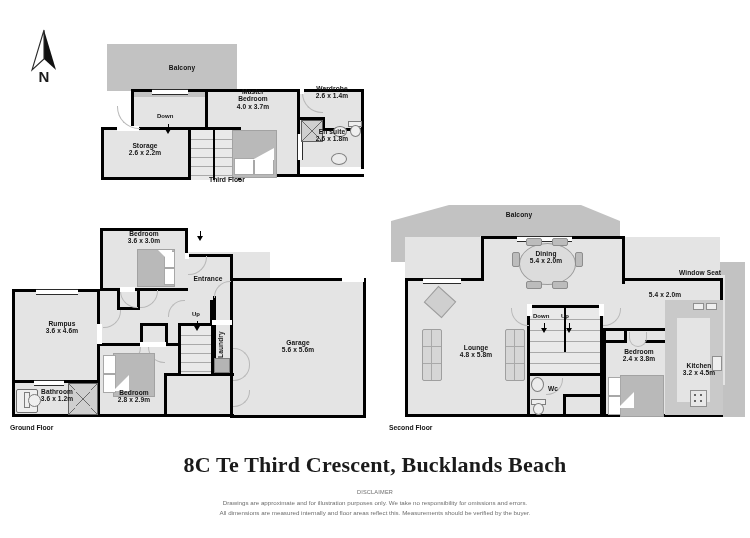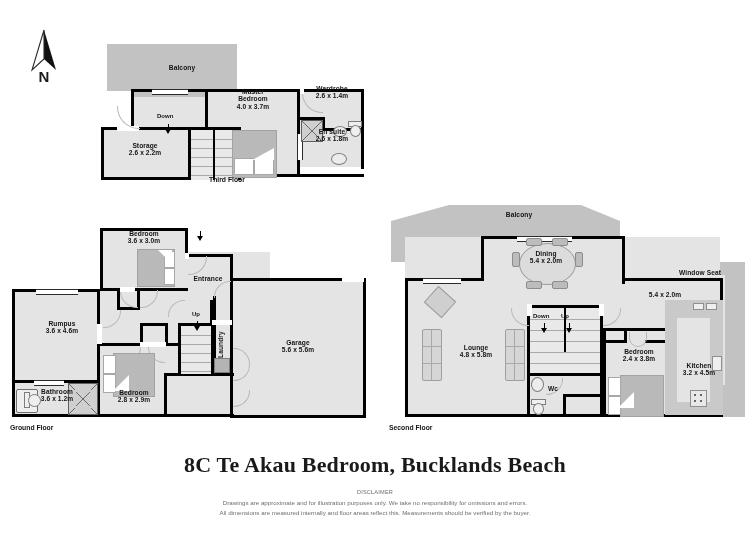--- a/index.html
+++ b/index.html
@@ -409,18 +409,18 @@
     <div class="rlabel" style="left:438px;top:344px;width:76px;">Lounge
 4.8 x 5.8m</div>
     <div class="rlabel" style="left:535px;top:385px;width:36px;">Wc</div>
     <div class="rlabel" style="left:602px;top:348px;width:74px;">Bedroom
 2.4 x 3.8m</div>
     <div class="rlabel" style="left:668px;top:362px;width:62px;">Kitchen
 3.2 x 4.5m</div>
     <div class="floorlabel" style="left:389px;top:424px;">Second Floor</div>
   </div>
 
-  <div class="title">8C Te Akau Bedroom, Bucklands Beach</div>
+  <div class="title">8C Te Third Crescent, Bucklands Beach</div>
   <div class="disc-head">DISCLAIMER</div>
   <div class="disc-l1">Drawings are approximate and for illustration purposes only. We take no responsibility for omissions and errors.</div>
   <div class="disc-l2">All dimensions are measured internally and floor areas reflect this. Measurements should be verified by the buyer.</div>
 
 </div>
 
 </body></html>

